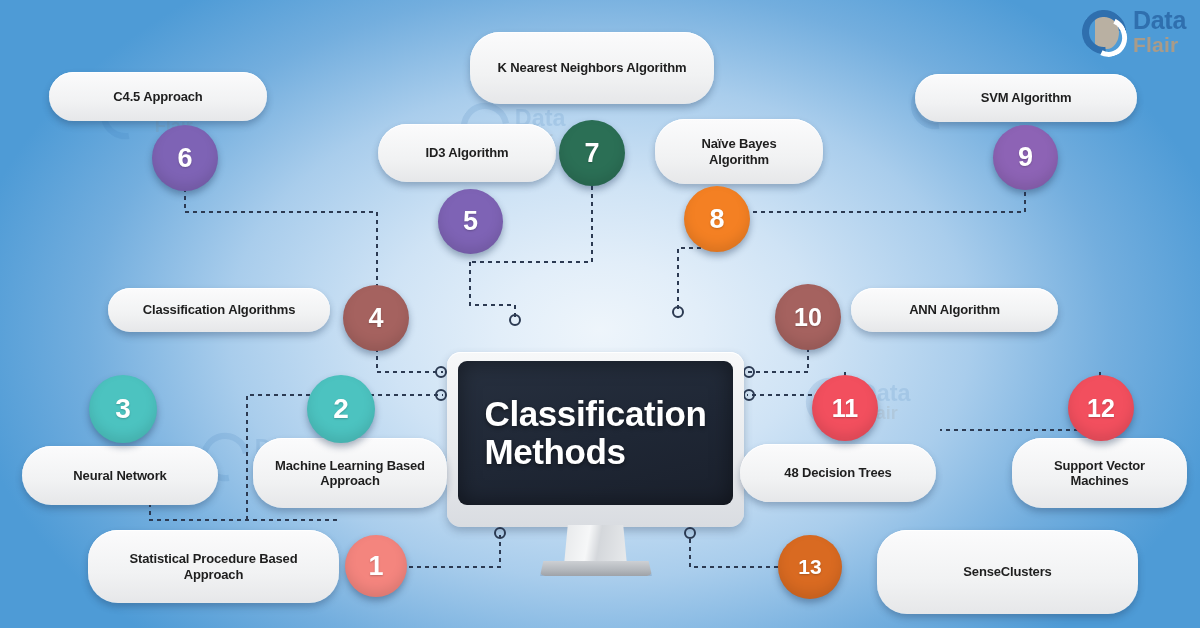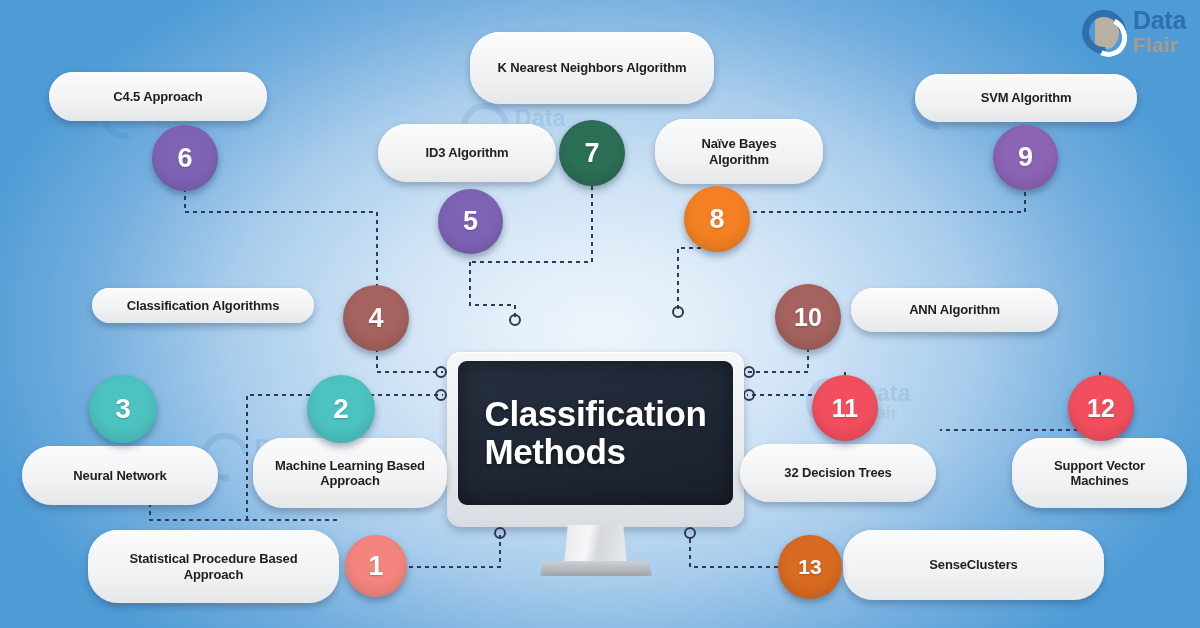--- a/index.html
+++ b/index.html
@@ -163,30 +163,30 @@
         <span><b>Classification</b><br><b>Methods</b></span>
       </div>
     </div>
     <div class="neck"></div>
     <div class="base"></div>
   </div>
 
   <div class="pill" style="left:253px;top:438px;width:194px;height:70px;">Machine Learning Based Approach</div>
   <div class="pill" style="left:88px;top:530px;width:251px;height:73px;">Statistical Procedure Based Approach</div>
   <div class="pill" style="left:22px;top:446px;width:196px;height:59px;">Neural Network</div>
-  <div class="pill" style="left:92px;top:288px;width:222px;height:35px;">Classification Algorithms</div>
+  <div class="pill" style="left:108px;top:288px;width:222px;height:44px;">Classification Algorithms</div>
   <div class="pill" style="left:378px;top:124px;width:178px;height:58px;">ID3 Algorithm</div>
   <div class="pill" style="left:49px;top:72px;width:218px;height:49px;">C4.5 Approach</div>
   <div class="pill" style="left:470px;top:32px;width:244px;height:72px;">K Nearest Neighbors Algorithm</div>
   <div class="pill" style="left:655px;top:119px;width:168px;height:65px;">Naïve Bayes Algorithm</div>
   <div class="pill" style="left:915px;top:74px;width:222px;height:48px;">SVM Algorithm</div>
   <div class="pill" style="left:851px;top:288px;width:207px;height:44px;">ANN Algorithm</div>
-  <div class="pill" style="left:740px;top:444px;width:196px;height:58px;">32 Decision Trees</div>
+  <div class="pill" style="left:740px;top:444px;width:196px;height:58px;">48 Decision Trees</div>
   <div class="pill" style="left:1012px;top:438px;width:175px;height:70px;">Support Vector Machines</div>
-  <div class="pill" style="left:843px;top:530px;width:261px;height:70px;">SenseClusters</div>
+  <div class="pill" style="left:877px;top:530px;width:261px;height:84px;">SenseClusters</div>
 
   <div class="badge" style="left:345px;top:535px;width:62px;height:62px;font-size:27px;background:#f4857e;">
       <span>1</span>
     </div>
   <div class="badge" style="left:307px;top:375px;width:68px;height:68px;font-size:28px;background:#4cc3c0;">
       <span>2</span>
     </div>
   <div class="badge" style="left:89px;top:375px;width:68px;height:68px;font-size:28px;background:#4cc3c0;">
       <span>3</span>
     </div>

